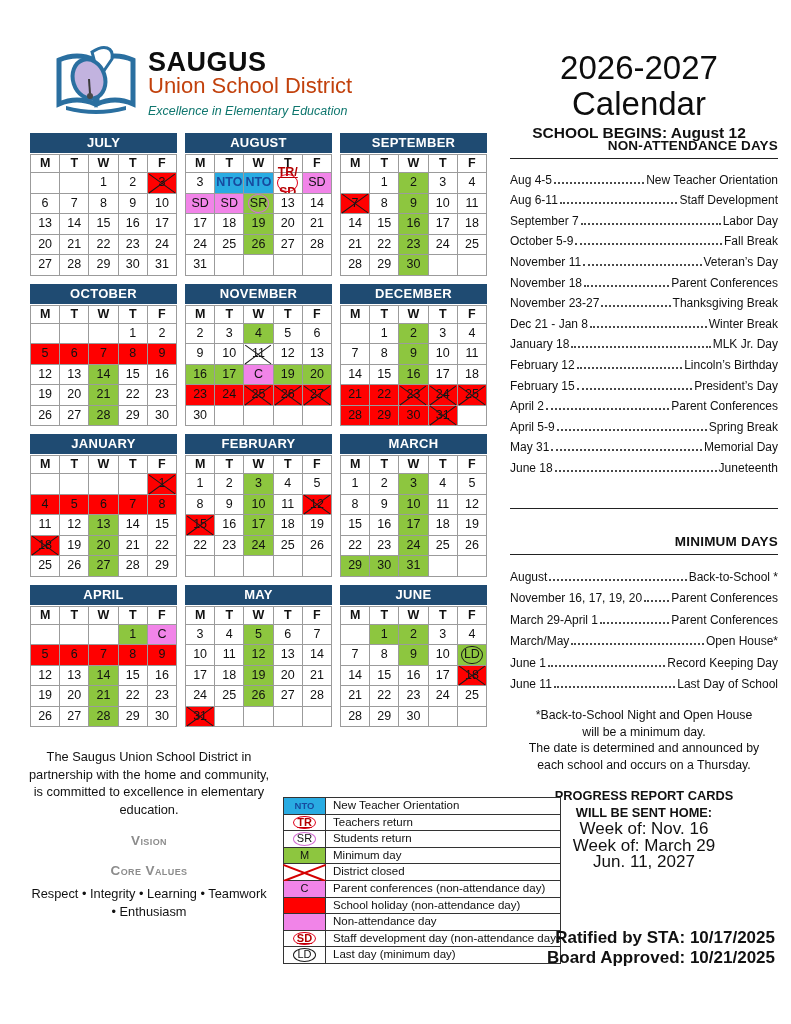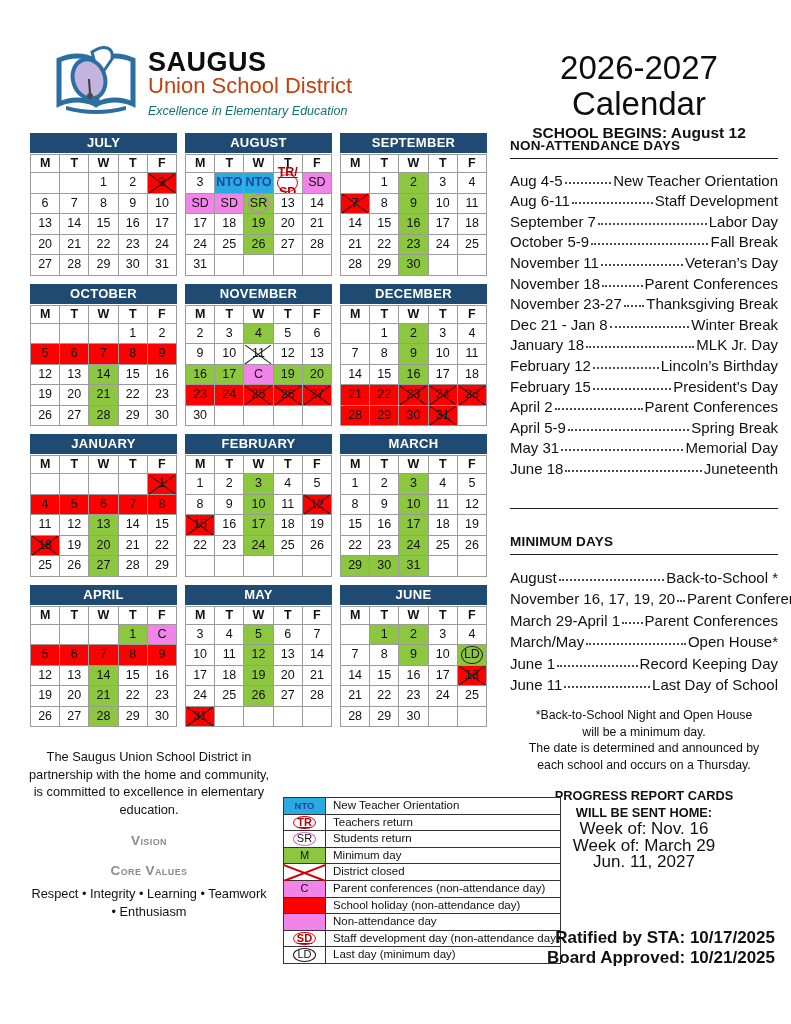--- a/index.html
+++ b/index.html
@@ -44,24 +44,24 @@
                    border:1.6px solid #d46fd4;}
   .circ-black::after{content:"";position:absolute;inset:0.5px 3.5px;border-radius:50%;
                    border:1.8px solid #1c1c1c;}
   .nto{font-size:7.5px;font-weight:bold;color:#174A9E;line-height:20px;}
   .small{font-size:7px;line-height:7.5px;white-space:pre-line;display:flex;
          align-items:center;justify-content:center;}
   .red-text{color:#b30000;font-weight:bold;text-decoration:underline;}
 
   
   .rpanel{position:absolute;left:510px;top:138px;width:268px;}
-  .sec-title{font-weight:bold;font-size:13.5px;text-align:left;padding-bottom:5px;
+  .sec-title{font-weight:bold;font-size:13.5px;text-align:right;padding-bottom:5px;
              border-bottom:1.5px solid #222;letter-spacing:.2px;}
   .nlist{margin-top:7px;}
-  .nrow{display:flex;align-items:flex-end;height:20.6px;font-size:15px;}
+  .nrow{display:flex;align-items:flex-end;height:20.6px;font-size:12px;}
   .nrow span{line-height:13px;white-space:nowrap;}
   .dots{flex:1;border-bottom:2px dotted #4a4a4a;margin:0 2px 3px;min-width:8px;}
   .mrow{height:21.6px;}
   .md-block{border-top:1.5px solid #222;margin-top:33px;padding-top:25px;}
   .note{margin-top:16px;font-size:12.3px;text-align:center;line-height:16.5px;white-space:pre-line;}
   .progress-title{margin-top:15px;font-weight:bold;text-align:center;font-size:12.8px;
                   line-height:16.5px;white-space:pre-line;}
   .progress-lines div{text-align:center;font-size:17px;line-height:16.5px;}
 
   

